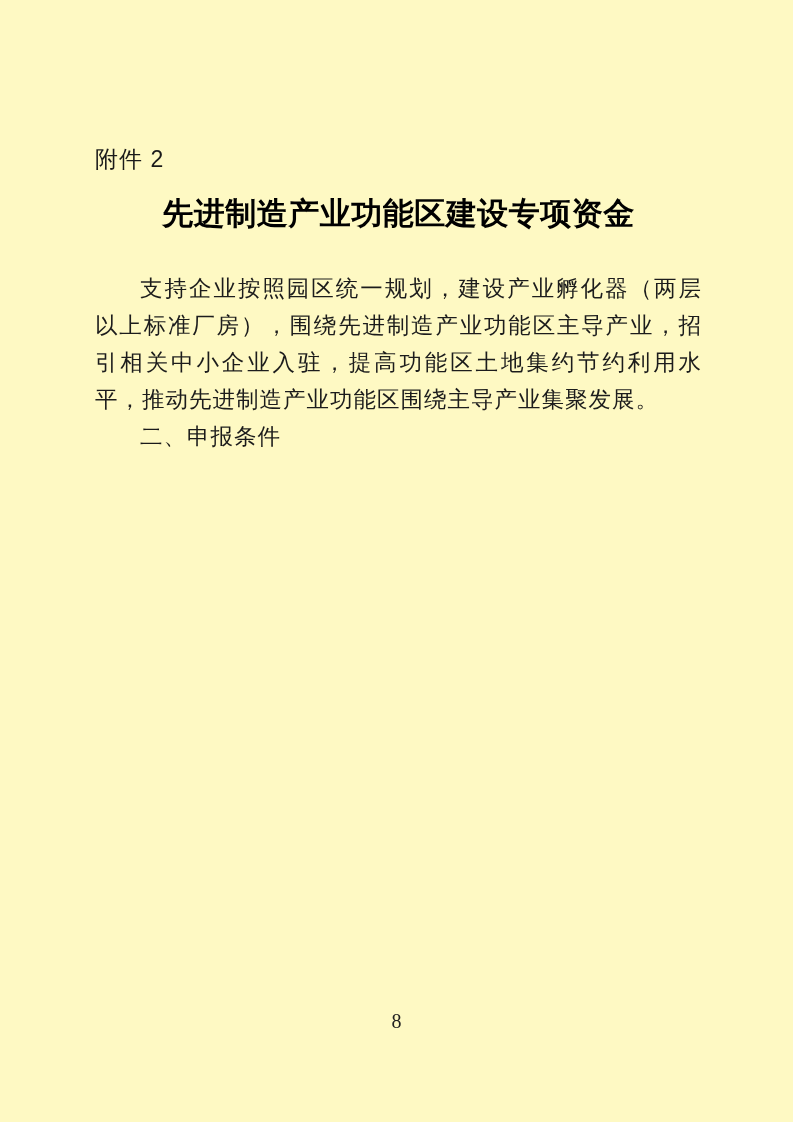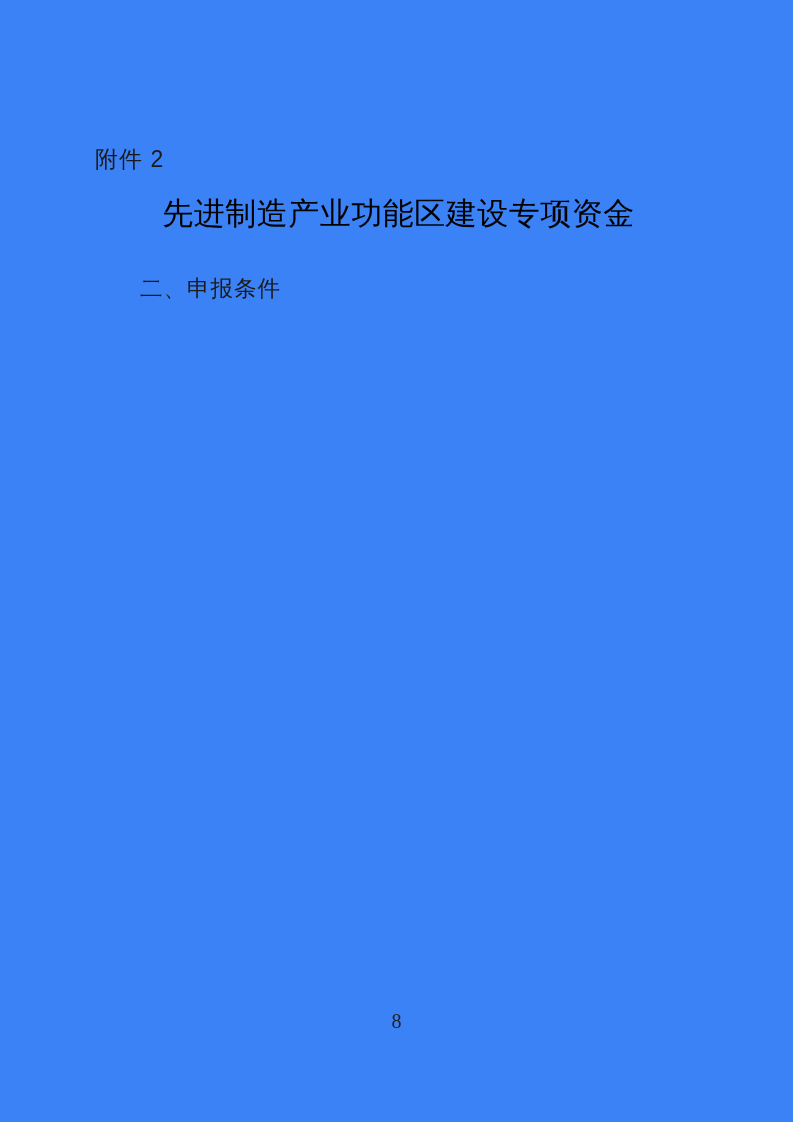--- a/index.html
+++ b/index.html
@@ -4,42 +4,42 @@
 <style>
   html, body {
     margin: 0;
     padding: 0;
     background: #ffffff;
   }
   .page {
     position: relative;
     width: 793px;
     height: 1122px;
-    background: #3b82f6;
+    background: #fef9c3;
     overflow: hidden;
     color: #111111;
   }
   .content {
     position: absolute;
     left: 95px;
     top: 146px;
     width: 607px;
   }
   .attachment-label {
     font-family: "Liberation Sans", sans-serif;
     font-size: 23px;
     line-height: 26px;
     color: #1a1a1a;
     letter-spacing: 1px;
   }
   .doc-title {
     margin-top: 18px;
     text-align: center;
     font-family: "Liberation Serif", serif;
-    font-weight: normal;
+    font-weight: bold;
     font-size: 31px;
     line-height: 47px;
     color: #000000;
     letter-spacing: 0.5px;
   }
   .body-flow {
     margin-top: 33px;
   }
   .h1, .h2, .para {
     margin: 0;
@@ -84,18 +84,19 @@
 <div class="page">
   <div class="content">
 
     <div class="attachment-label">附件 2</div>
 
     <div class="doc-title">
       <div>先进制造产业功能区建设专项资金</div>
     </div>
 
     <div class="body-flow">
+      <p class="para">支持企业按照园区统一规划，建设产业孵化器（两层以上标准厂房），围绕先进制造产业功能区主导产业，招引相关中小企业入驻，提高功能区土地集约节约利用水平，推动先进制造产业功能区围绕主导产业集聚发展。</p>
       <p class="h1">二、申报条件</p>
     </div>
   </div>
 
   <div class="page-number">8</div>
 </div>
 
 </body></html>

